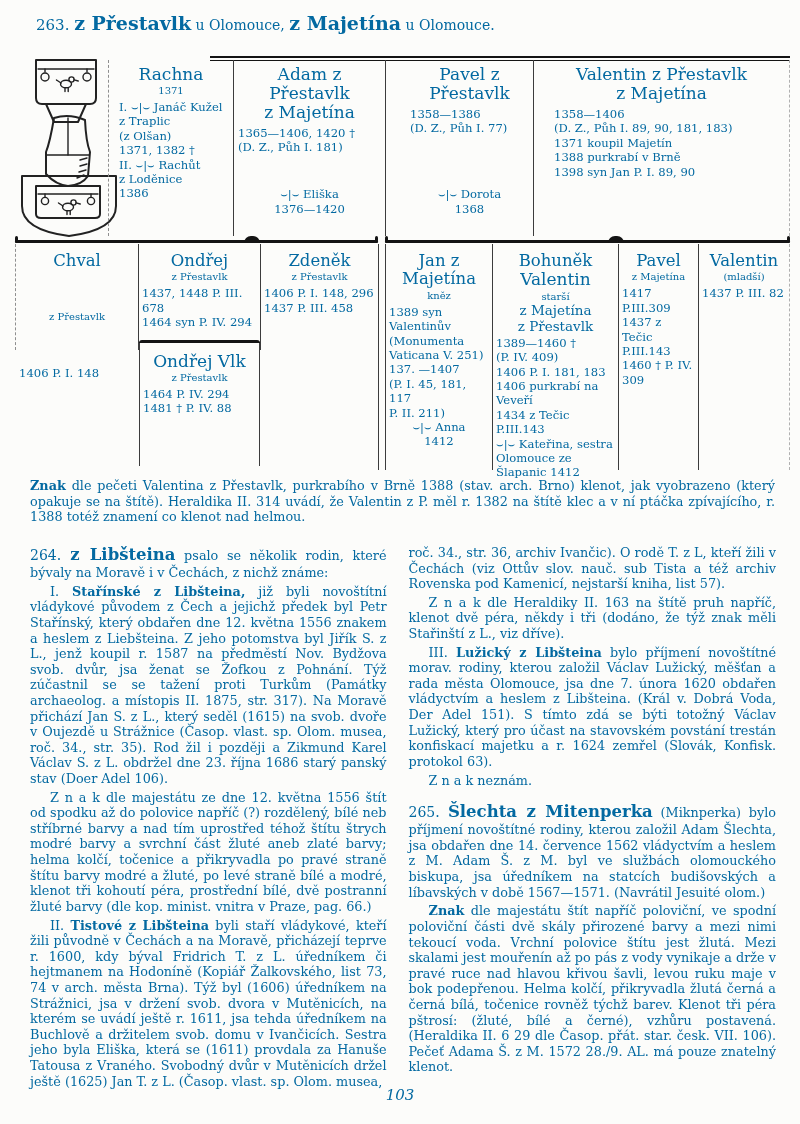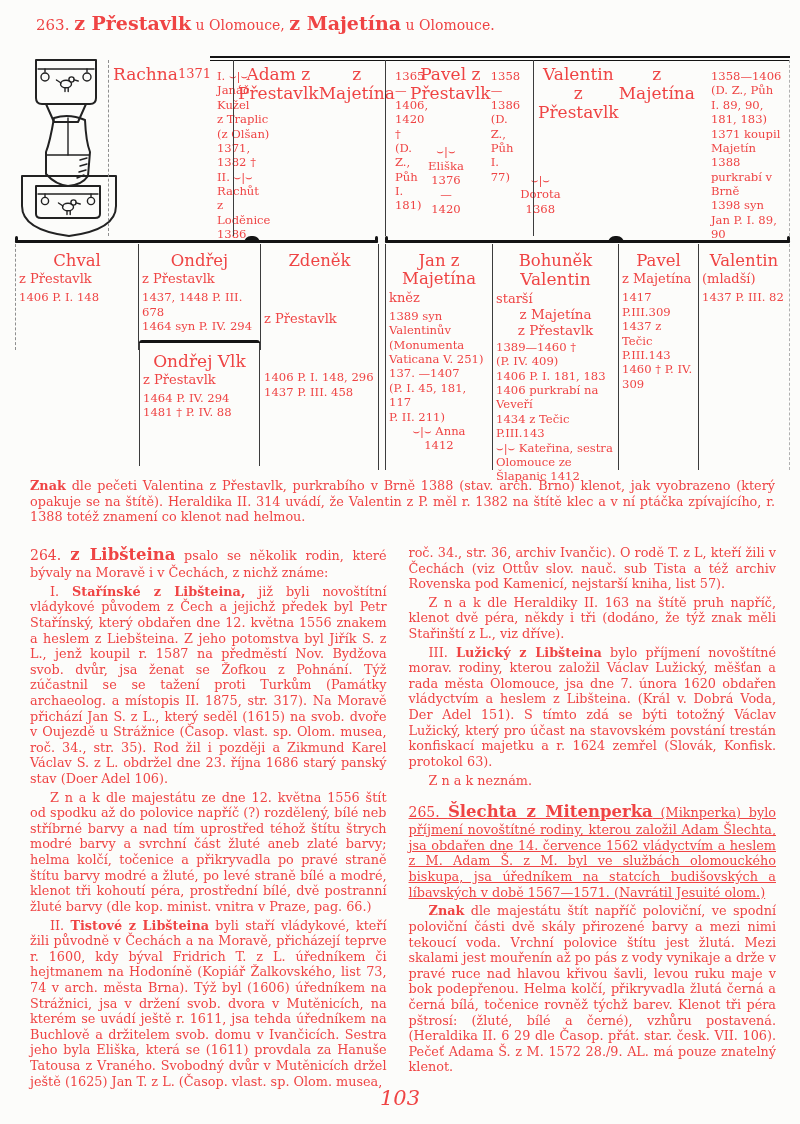--- a/index.html
+++ b/index.html
@@ -1,41 +1,41 @@
 <!DOCTYPE html>
 <html><head>
 <meta charset="utf-8">
 <style>
   html,body{margin:0;padding:0;background:#e8e8e4;}
   .page{
     position:relative;width:800px;height:1124px;margin:0 auto;
-    background:#fcfcfa;color:#ef4444;overflow:hidden;
+    background:#fcfcfa;color:#0369a1;overflow:hidden;
     font-family:"DejaVu Serif","Liberation Serif",serif;
   }
   
   .heading{position:absolute;left:36px;top:12px;font-size:14px;white-space:nowrap;}
   .heading .lg{font-size:19px;font-weight:bold;}
   .heading .num{font-size:15px;}
 
   
   .chart{position:absolute;left:0;top:54px;width:800px;height:420px;}
   .arms{position:absolute;left:16px;top:4px;}
 
   .row1-rule{position:absolute;left:210px;top:2px;width:580px;height:5px;
     border-top:2px solid #141414;border-bottom:1px solid #141414;box-sizing:border-box;}
   .row1{position:absolute;left:108px;top:6px;width:682px;height:176px;display:flex;}
-  .r1c{box-sizing:border-box;padding:5px 4px 2px;display:flex;}
+  .r1c{box-sizing:border-box;padding:5px 4px 2px;display:flex;flex-direction:column;}
   .r1c0{width:125px;border-left:1px dashed #8f8f8f;}
   .r1c1{width:152px;border-left:1px solid #3c3c3c;}
   .r1c2{width:148px;border-left:1px solid #3c3c3c;padding-left:24px;}
   .r1c3{width:257px;border-left:1px solid #3c3c3c;border-right:1px dashed #b0b0b0;}
 
   .t1{font-size:17px;line-height:1.12;text-align:center;}
   .t2{font-size:17px;line-height:1.12;text-align:center;}
-  .sub{font-size:13px;text-align:left;margin-top:1px;}
+  .sub{font-size:10px;text-align:center;margin-top:1px;}
   .sub2 .ln{font-size:13.5px;text-align:center;line-height:1.2;}
   .lines{font-size:11.6px;margin-top:4px;}
   .ln{line-height:1.24;}
   .center .ln{text-align:left;}
   .padL .ln{padding-left:6px;}
   .padL2 .ln{padding-left:16px;}
   .spouse{font-size:11.6px;margin-top:auto;margin-bottom:18px;}
   .spouse.center .ln{text-align:center;}
 
   
@@ -43,23 +43,23 @@
   .grp1{left:15px;top:190px;width:363px;height:226px;border-right:1px solid #3c3c3c;}
   .grp2{left:385px;top:190px;width:405px;height:226px;}
   .rule{position:absolute;top:-4px;left:0;right:0;height:3px;background:#141414;border-radius:2px;}
   .rule::before,.rule::after{content:"";position:absolute;top:-4px;width:3px;height:7px;background:#141414;border-radius:2px;}
   .rule::before{left:0;}.rule::after{right:0;}
   .bump{position:absolute;top:-8px;width:16px;height:7px;background:#141414;border-radius:8px 8px 0 0;}
   .bump1{left:63%;}
   .bump2{left:55%;}
   .r2c{box-sizing:border-box;padding:8px 3px 2px;display:flex;flex-direction:column;position:relative;}
   .r2c .t1{font-size:16.5px;}
-  .c-chval{width:123px;border-left:1px dashed #8f8f8f;}
+  .c-chval{width:123px;border-left:1px dashed #8f8f8f;gap:40px;}
   .c-ondrej{width:122px;border-left:1px solid #3c3c3c;}
-  .c-zdenek{width:118px;border-left:1px solid #3c3c3c;gap:40px;}
+  .c-zdenek{width:118px;border-left:1px solid #3c3c3c;}
   .c-jan{width:107px;border-left:1px solid #3c3c3c;}
   .c-bohunek{width:126px;border-left:1px solid #3c3c3c;}
   .c-pavel2{width:80px;border-left:1px solid #3c3c3c;}
   .c-valentin2{width:92px;border-left:1px solid #3c3c3c;border-right:1px dashed #b0b0b0;}
   .c-chval,.c-ondrej,.c-zdenek{height:106px;}
   .c-bohunek .lines{margin-top:2px;}
   .c-bohunek .spouse{margin-bottom:2px;}
   .c-jan .spouse{margin-bottom:26px;}
 
   
@@ -68,27 +68,27 @@
     box-sizing:border-box;padding:10px 3px 0;display:flex;flex-direction:column;}
   .vlk-rule{position:absolute;top:-2px;left:-1px;right:-1px;height:3px;background:#141414;border-radius:3px 3px 0 0;}
 
   
   .znak-note{position:absolute;left:30px;top:478px;width:745px;}
   .columns{position:absolute;left:30px;top:545px;width:746px;display:flex;gap:22px;}
   .col-left{width:360px;}
   .col-right{width:371px;}
   .par{font-size:12.8px;line-height:1.22;text-align:justify;margin:0 0 3px 0;}
   .par.ind{text-indent:20px;}
-  .par.gap{margin-top:14px;text-decoration:underline;}
+  .par.gap{margin-top:14px;}
   .par .b{font-weight:bold;}
   .par .lg{font-size:16.5px;font-weight:bold;}
   .par .num{font-size:14px;}
 
   .pageno{position:absolute;left:0;right:0;top:1086px;text-align:center;
-    font-style:italic;font-size:21px;}
+    font-style:italic;font-size:15px;}
 
   svg .st{stroke:#222;fill:none;stroke-width:2;stroke-linecap:round;stroke-linejoin:round;}
   svg .thin{stroke:#222;fill:none;stroke-width:1.4;stroke-linecap:round;}
 </style>
 </head>
 <body>
 
 <div class="page">
 
   <div class="heading"><span class="num">263. </span><span class="lg">z Přestavlk</span><span> u Olomouce, </span><span class="lg">z Majetína</span><span> u Olomouce.</span></div>

